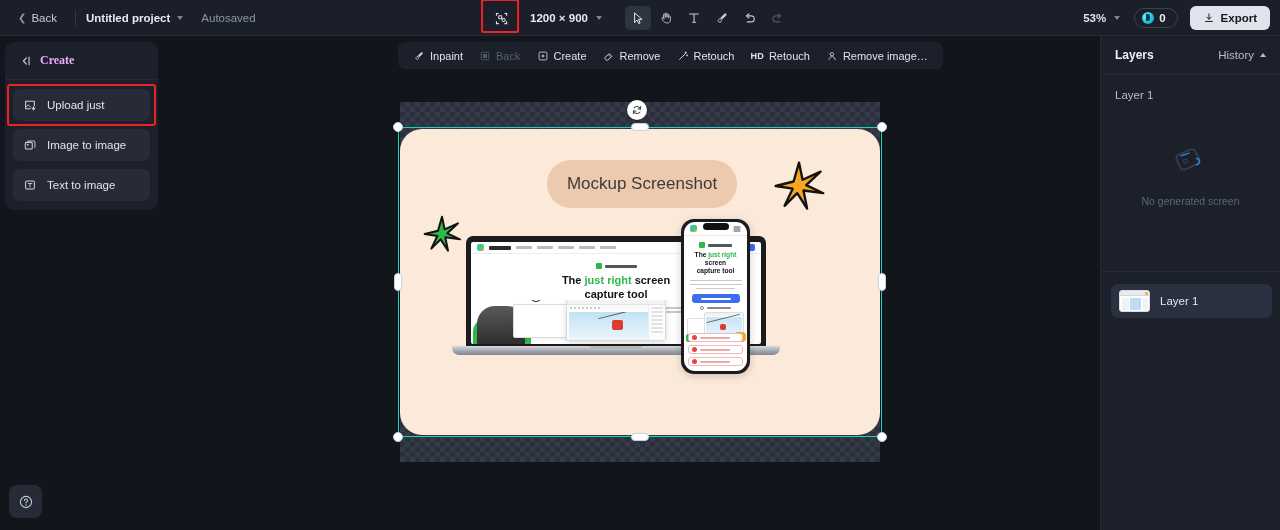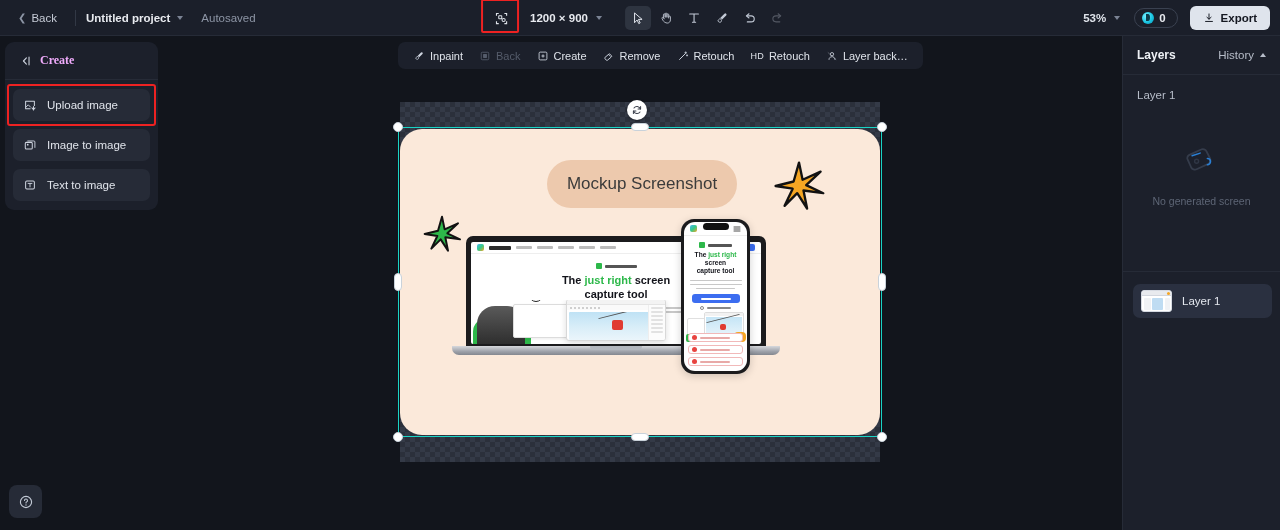--- a/index.html
+++ b/index.html
@@ -132,21 +132,21 @@
     position: absolute; left: 398px; top: 42px;
     height: 27px; background: #1c202b; border-radius: 7px;
     display: flex; align-items: center; padding: 0 8px; gap: 2px;
   }
   .ct-item {
     display: flex; align-items: center; gap: 5px;
     color: #dfe3ea; font-size: 11px;
     padding: 5px 7px; border-radius: 5px; cursor: pointer; white-space: nowrap;
   }
   .ct-item.disabled { color: #555c6b; cursor: default; }
-  .ct-hd { font-size: 9px; font-weight: normal; letter-spacing: .2px; }
+  .ct-hd { font-size: 9px; font-weight: bold; letter-spacing: .2px; }
 
   
   .canvas-area { position: absolute; left: 160px; top: 36px; width: 962px; height: 494px; }
 
   .artboard {
     position: absolute; left: 240px; top: 66px; width: 480px; height: 360px;
     background-color: #2b303b;
     background-image:
       linear-gradient(45deg, #343a47 25%, transparent 25%, transparent 75%, #343a47 75%),
       linear-gradient(45deg, #343a47 25%, transparent 25%, transparent 75%, #343a47 75%);
@@ -281,21 +281,21 @@
     background: #fff; border: 1px solid #222; border-radius: 50%; }
 
   .ph-badges { position: absolute; left: 4px; right: 4px; bottom: 2px; }
   .ph-badge { height: 9px; background: #fff; border: .6px solid #f1b9b9; border-radius: 3px;
     margin-bottom: 3px; display: flex; align-items: center; gap: 3px; padding: 0 3px; }
   .ph-badge i { width: 5px; height: 5px; border-radius: 50%; background: #e8433f; display: block; }
   .ph-badge u { display:block; width: 30px; height: 2px; background: #e8a9a7; border-radius: 1px; text-decoration: none; }
 
   
   .rightpanel {
-    position: absolute; right: 0; top: 36px; width: 158px; height: 494px;
+    position: absolute; right: 0; top: 36px; width: 180px; height: 494px;
     background: #1c202b; border-left: 1px solid #262b37;
   }
   .rp-head {
     display: flex; align-items: center; justify-content: space-between;
     padding: 12px 14px; border-bottom: 1px solid #262b37;
   }
   .rp-title { color: #eef1f6; font-size: 12px; font-weight: bold; }
   .rp-hist { display: flex; align-items: center; gap: 6px; color: #b7bdc9; font-size: 11.5px; cursor: pointer; }
   .chev-up { width: 0; height: 0; border-left: 3.5px solid transparent;
     border-right: 3.5px solid transparent; border-bottom: 4px solid #b7bdc9; }
@@ -413,21 +413,21 @@
     </svg>
     <span class="lp-head-title">Create</span>
   </div>
   <div class="lp-items">
     <div class="lp-item">
       <svg width="14" height="14" viewBox="0 0 16 16">
         <path d="M13 9V3.6H3v8.8h5.6" fill="none" stroke="#cfd5e0" stroke-width="1.15" stroke-linejoin="round"></path>
         <path d="M3.4 10.4 6 7.8l2.6 2.6" fill="none" stroke="#cfd5e0" stroke-width="1.05" stroke-linecap="round" stroke-linejoin="round"></path>
         <path d="M12 9.6v4M10.2 11.4 12 13.2l1.8-1.8" fill="none" stroke="#cfd5e0" stroke-width="1.15" stroke-linecap="round" stroke-linejoin="round"></path>
       </svg>
-      <span class="lp-item-label">Upload image</span>
+      <span class="lp-item-label">Upload just</span>
       <div class="hl"></div>
     </div>
     <div class="lp-item">
       <svg width="14" height="14" viewBox="0 0 16 16">
         <rect x="2.6" y="5" width="8" height="7.6" rx="1.2" fill="none" stroke="#cfd5e0" stroke-width="1.15"></rect>
         <path d="M5.4 3.4h7a1.2 1.2 0 0 1 1.2 1.2v6.2" fill="none" stroke="#cfd5e0" stroke-width="1.05" stroke-linecap="round"></path>
         <circle cx="5.4" cy="7.6" r="1" fill="#cfd5e0"></circle>
       </svg>
       <span class="lp-item-label">Image to image</span>
     </div>
@@ -488,21 +488,21 @@
   <div class="ct-item">
     <span class="ct-hd">HD</span>
     <span>Retouch</span>
   </div>
   <div class="ct-item">
     <svg width="12" height="12" viewBox="0 0 16 16">
       <circle cx="8" cy="5.6" r="2.2" fill="none" stroke="#cfd5e0" stroke-width="1.1"></circle>
       <path d="M4 12.6c0-2.2 1.8-3.6 4-3.6s4 1.4 4 3.6" fill="none" stroke="#cfd5e0" stroke-width="1.1" stroke-dasharray="2 1.4" stroke-linecap="round"></path>
       <path d="M2.4 3.2 13.6 13" stroke="#cfd5e0" stroke-width=".8" opacity=".55"></path>
     </svg>
-    <span>Layer back…</span>
+    <span>Remove image…</span>
   </div>
 </div>
 
 <div class="canvas-area">
 
   <div class="artboard"></div>
 
   <div class="layer-img">
 
     <svg class="star" style="left:372px;top:30px" width="54" height="54" viewBox="0 0 60 60">

